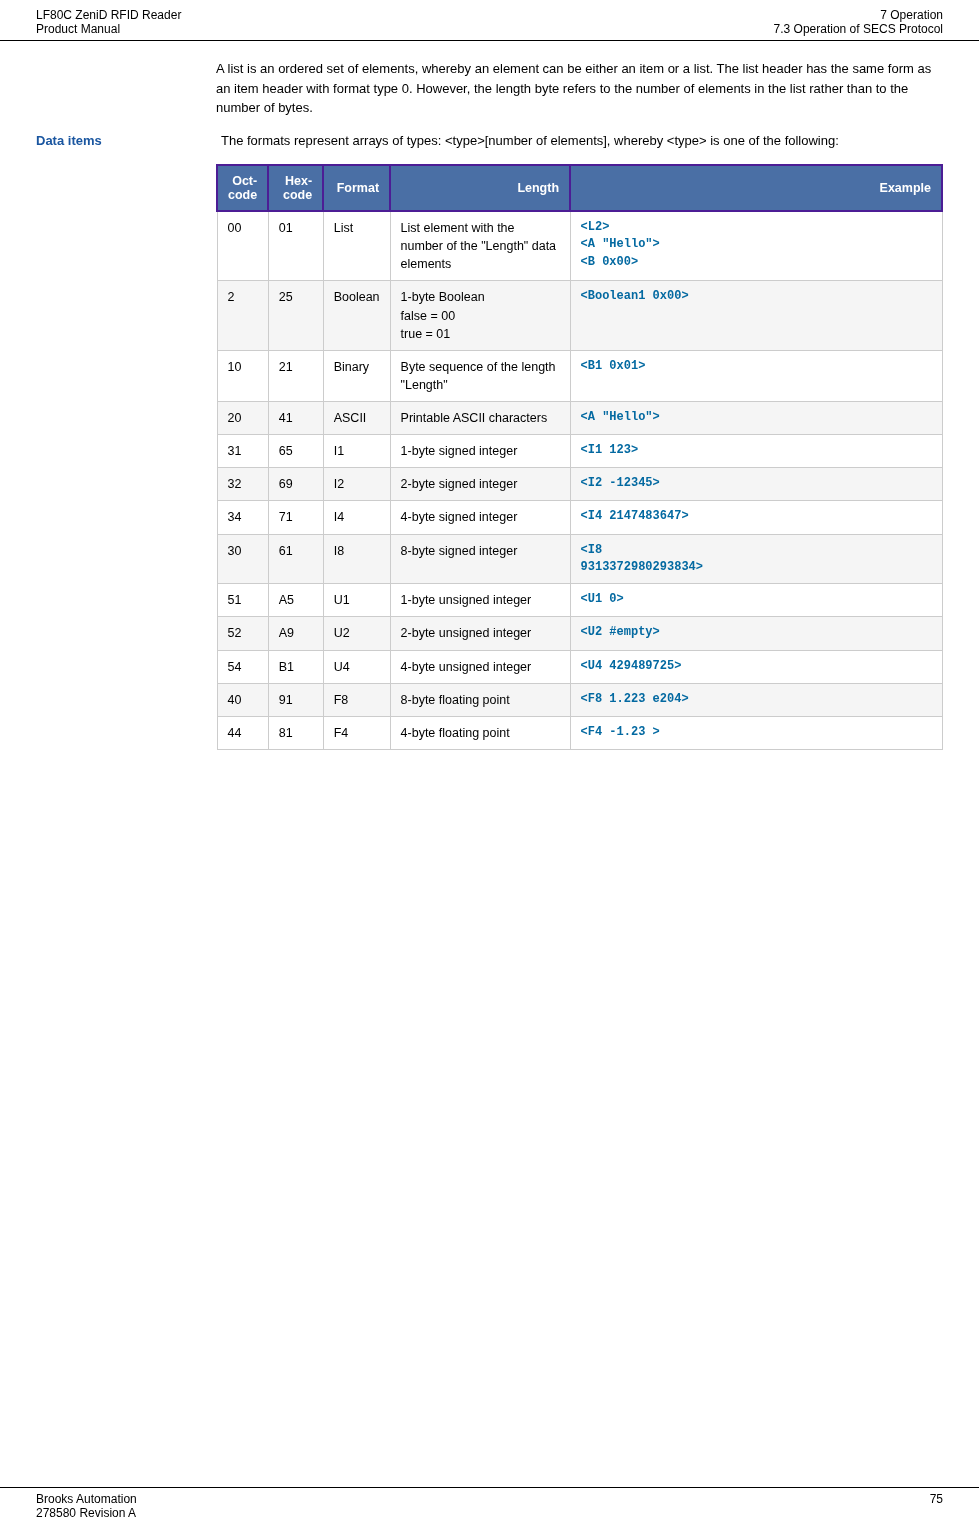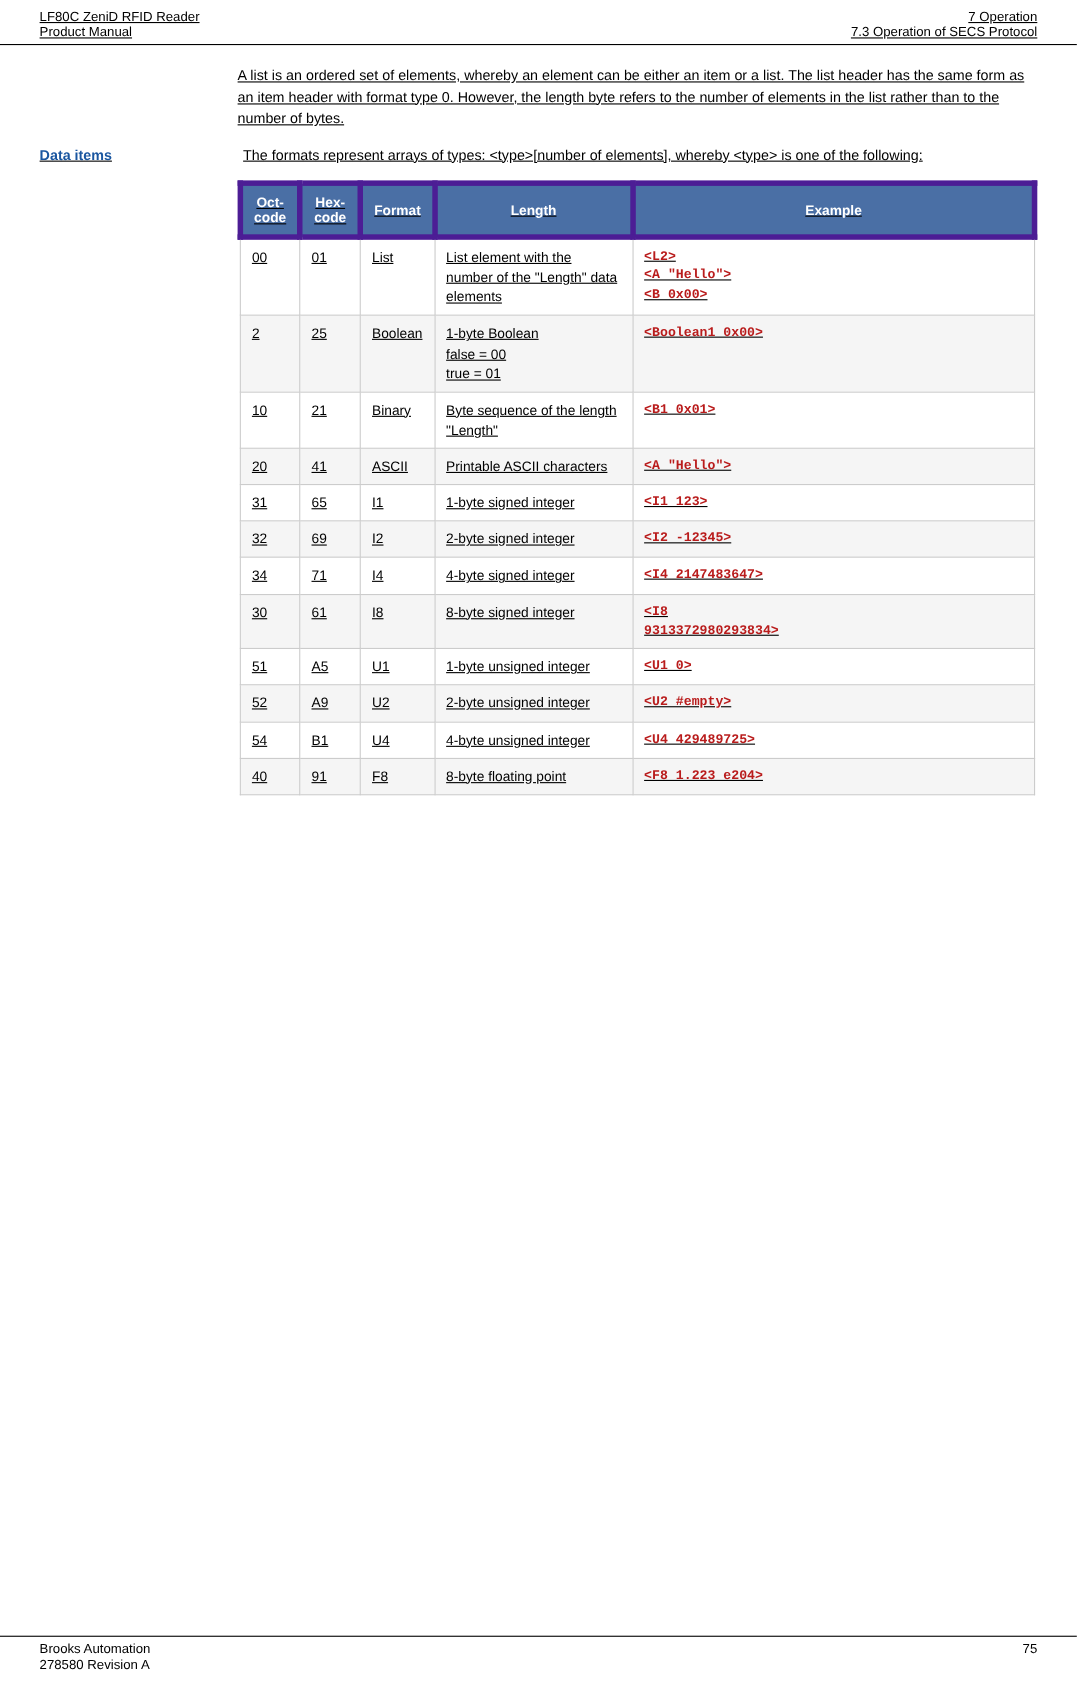--- a/index.html
+++ b/index.html
@@ -9,21 +9,20 @@
       color: #000;
       background: #fff;
       width: 979px;
       min-height: 1538px;
     }
     .page {
       width: 979px;
       min-height: 1538px;
       padding: 0;
       position: relative;
-      text-decoration: underline;
     }
     .header {
       display: flex;
       justify-content: space-between;
       padding: 8px 36px 4px 36px;
       border-bottom: 1.5px solid #000;
       font-size: 12px;
     }
     .footer {
       display: flex;
@@ -67,40 +66,40 @@
       border-collapse: collapse;
       width: calc(100% - 180px);
       font-size: 12.5px;
     }
     thead tr {
       background-color: #4a6fa5;
       color: #fff;
     }
     thead th {
       padding: 8px 10px;
-      text-align: center;
+      text-align: right;
       font-weight: bold;
       font-size: 12.5px;
-      border: 5px solid #4c1d95;
+      border: 2px solid #4c1d95;
     }
     tbody tr {
       background: #fff;
     }
     tbody tr:nth-child(even) {
       background: #f5f5f5;
     }
     tbody td {
       padding: 7px 10px;
       border: 1px solid #ccc;
       vertical-align: top;
       font-size: 12.5px;
       line-height: 1.45;
     }
     .example-cell {
-      color: #b91c1c;
+      color: #0369a1;
       font-family: 'Courier New', monospace;
       font-size: 12px;
       font-weight: bold;
     }
     .col-oct { width: 50px; }
     .col-hex { width: 55px; }
     .col-fmt { width: 65px; }
     .col-mean { width: 180px; }
     .col-ex { width: auto; }
   </style>
@@ -217,20 +216,27 @@
             <td>4-byte unsigned integer</td>
             <td class="example-cell">&lt;U4 429489725&gt;</td>
           </tr>
           <tr>
             <td>40</td>
             <td>91</td>
             <td>F8</td>
             <td>8-byte floating point</td>
             <td class="example-cell">&lt;F8 1.223 e204&gt;</td>
           </tr>
+          <tr>
+            <td>44</td>
+            <td>81</td>
+            <td>F4</td>
+            <td>4-byte floating point</td>
+            <td class="example-cell">&lt;F4 -1.23 &gt;</td>
+          </tr>
         </tbody>
     </table>
   </div>
 
   <div class="footer">
     <div>
       <div>Brooks Automation</div>
       <div>278580 Revision A</div>
     </div>
     <div>75</div>

